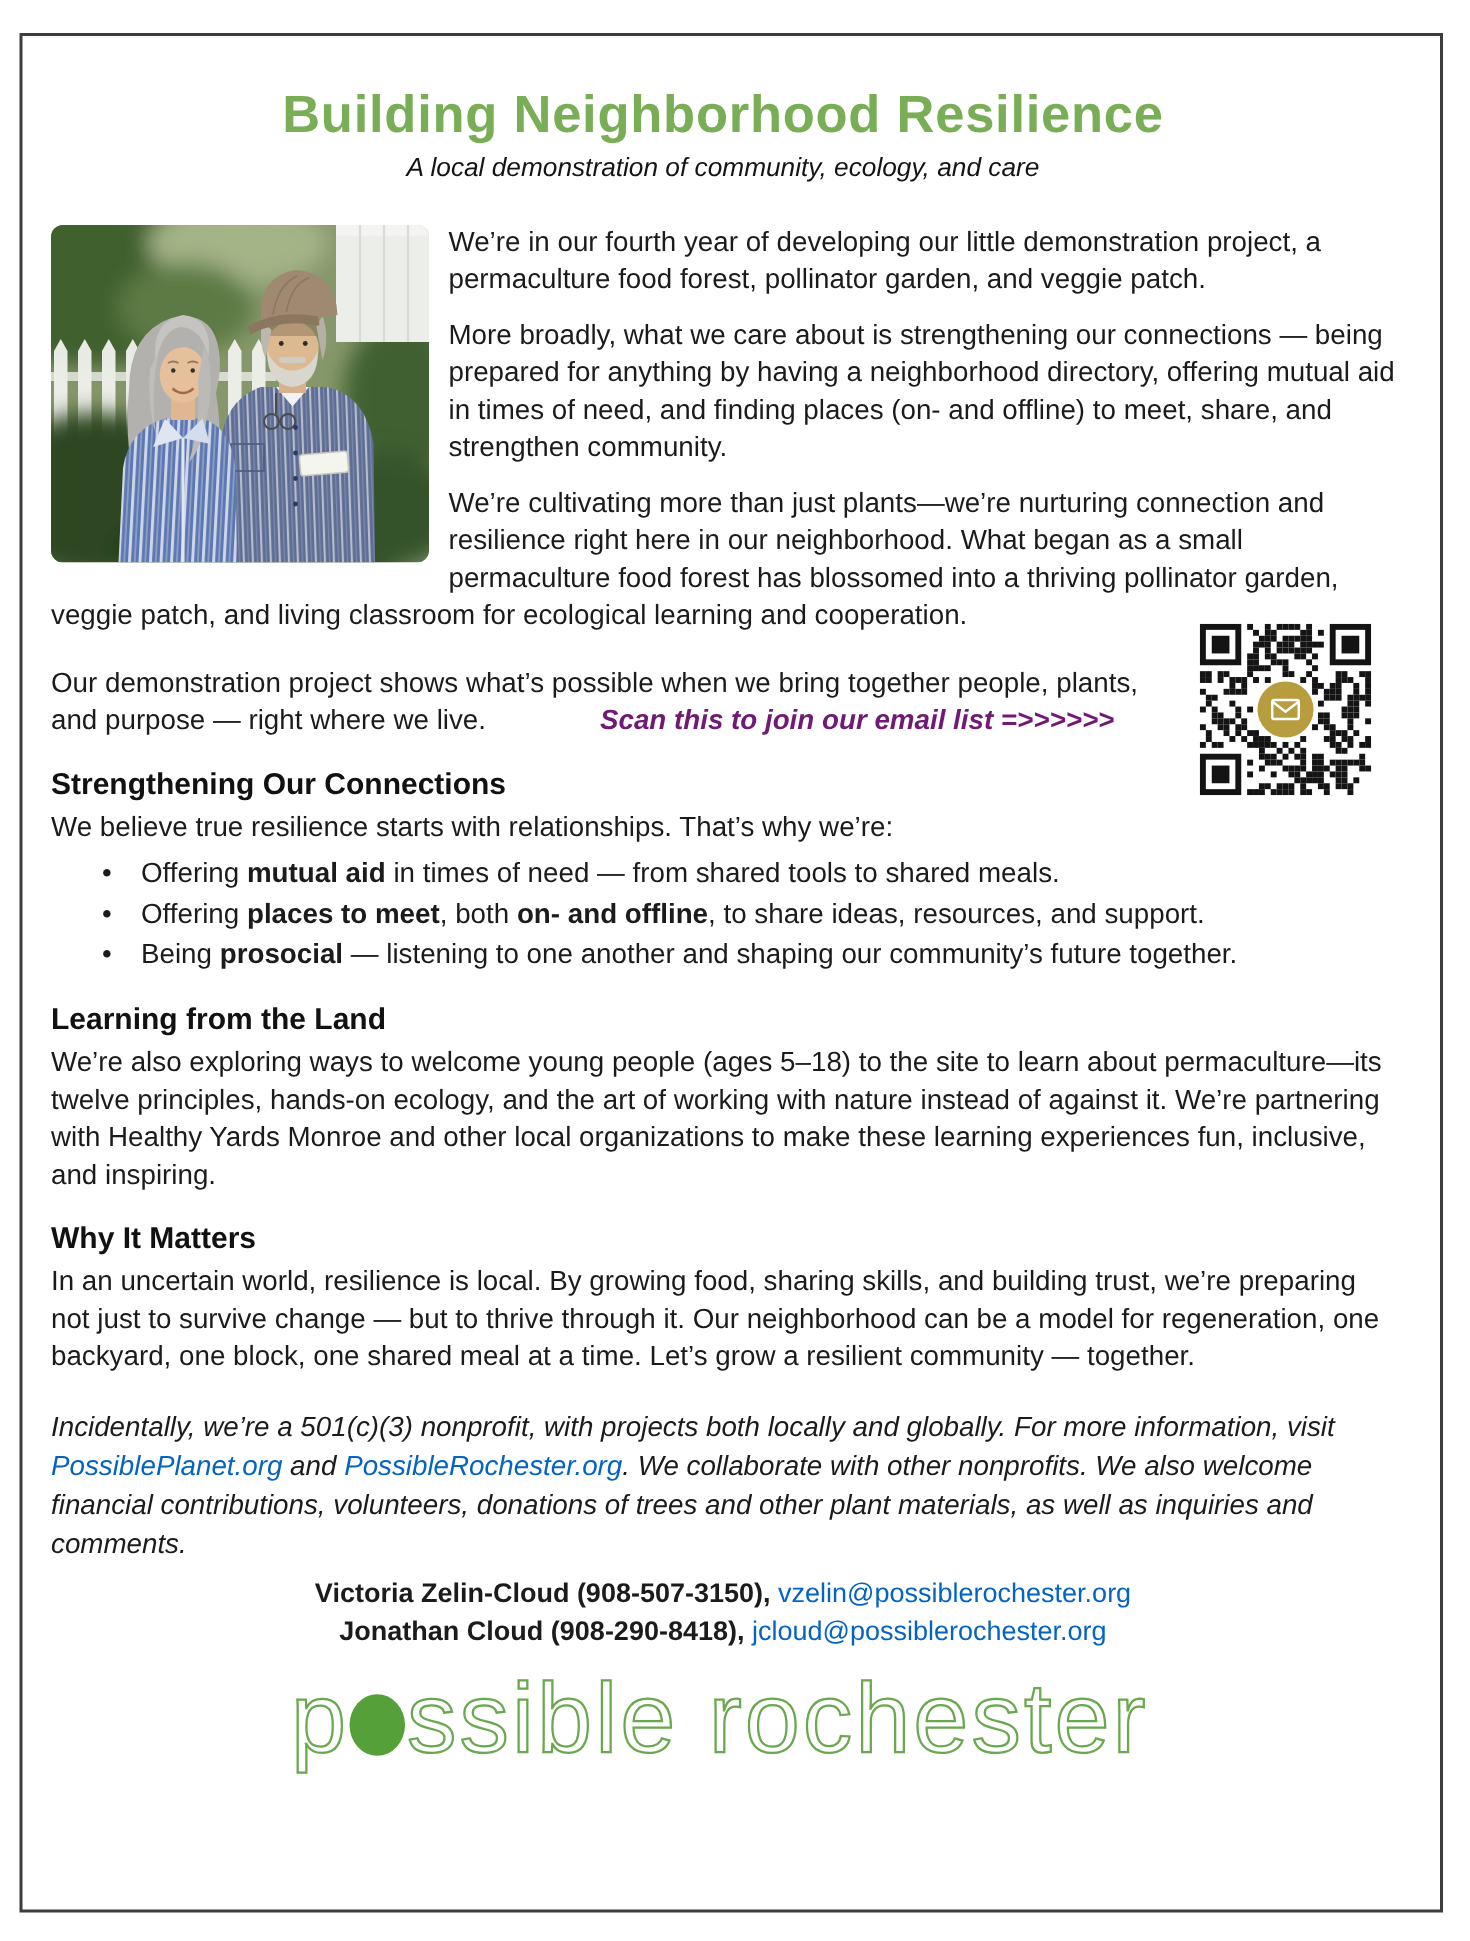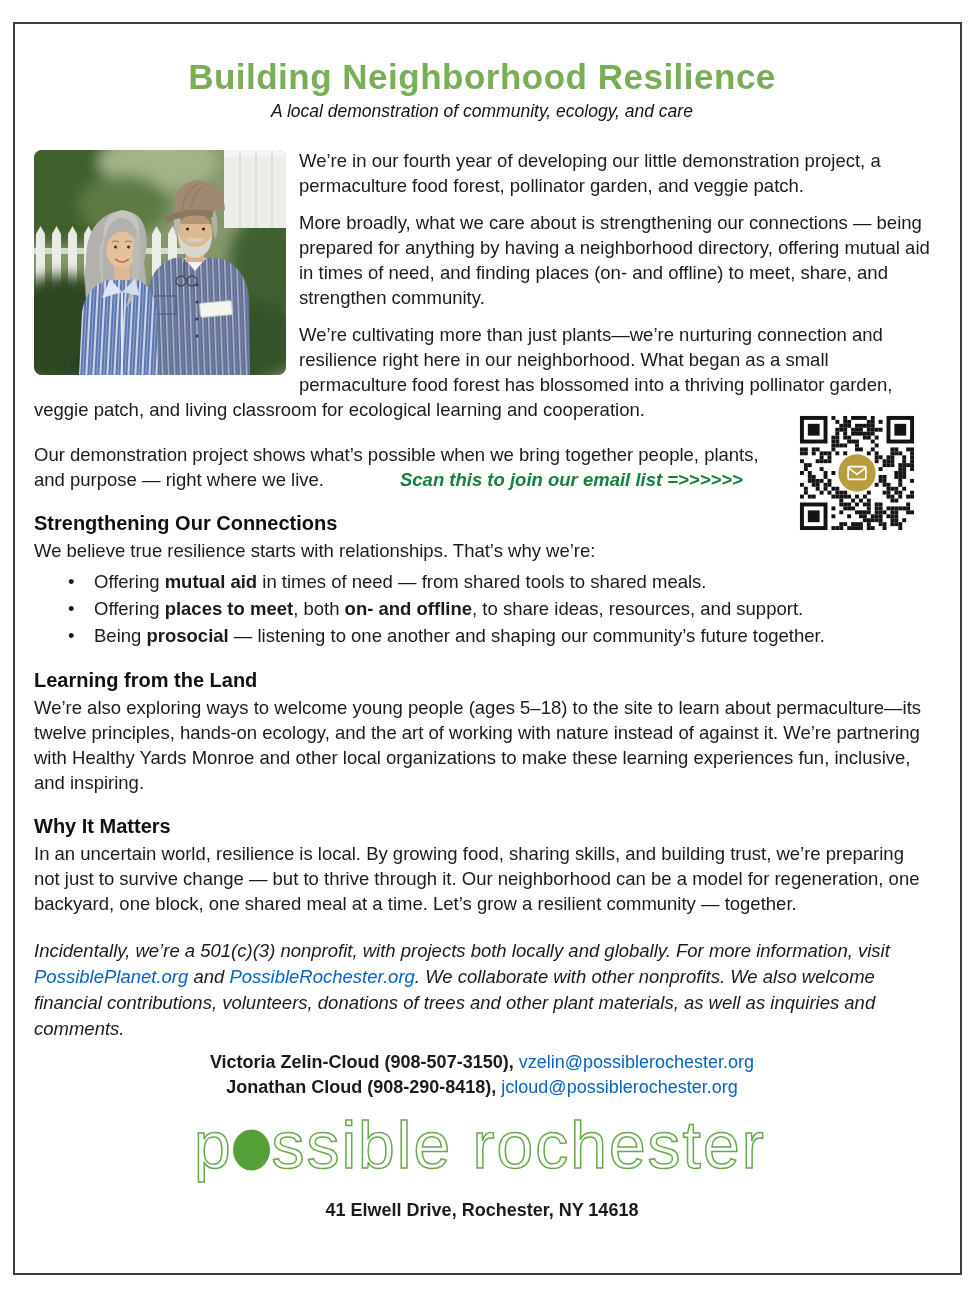--- a/index.html
+++ b/index.html
@@ -8,21 +8,21 @@
   .content{padding:0 30px 0 19px;}
   header{text-align:center;padding-top:32px;}
   h1{margin:0;font-size:35px;line-height:1.2;font-weight:700;color:#79ad56;letter-spacing:.5px;}
   .subtitle{font-size:17.5px;font-style:italic;margin-top:3px;color:#141414;}
   .flow{margin-top:26px;}
   .photo{float:left;width:252px;height:225px;border-radius:8px;overflow:hidden;margin:2px 13px 4px 0;}
   p.body{margin:0 0 12px;font-size:18.5px;line-height:25px;}
   p.body:last-child{margin-bottom:0;}
   .qr-para{margin-top:20px;position:relative;}
   .qr-para p{margin:0;font-size:18.5px;line-height:25px;}
-  .scan-cta{margin-left:76px;font-weight:700;font-style:italic;color:#15803d;}
+  .scan-cta{margin-left:76px;font-weight:700;font-style:italic;color:#701a75;}
   .qr{position:absolute;top:-28px;right:14px;width:118px;height:118px;}
   h2{font-size:20px;font-weight:700;margin:20px 0 3px;color:#111;}
   .lead{margin:0;font-size:18.5px;line-height:25px;}
   ul.bullets{margin:5px 0 0;padding:0 0 0 60px;list-style:none;}
   ul.bullets li{position:relative;font-size:18.5px;line-height:27px;}
   ul.bullets li::before{content:"\2022";position:absolute;left:-26px;}
   .nonprofit{margin:22px 0 0;font-size:18.5px;line-height:26px;font-style:italic;}
   .link{color:#0563c1;cursor:pointer;}
   .contacts{margin-top:10px;text-align:center;font-size:18px;}
   .contact-line{margin:4px 0;line-height:21px;}
@@ -449,16 +449,15 @@
       <div class="contact-line"><strong>Jonathan Cloud (908-290-8418),</strong> <a class="link">jcloud@possiblerochester.org</a></div>
     </div>
 
     <div class="logo-wrap">
       <svg width="580" height="88" viewBox="0 0 580 88" xmlns="http://www.w3.org/2000/svg">
         <text x="2" y="62" class="logo-text">possible rochester</text>
         <ellipse cx="59.5" cy="44" rx="18.5" ry="20.5" fill="#55a038"></ellipse>
       </svg>
     </div>
 
-    <div class="address">41 Elwell Drive, Rochester, NY 14618</div>
 
   </div>
 </div>
 
 </body></html>

